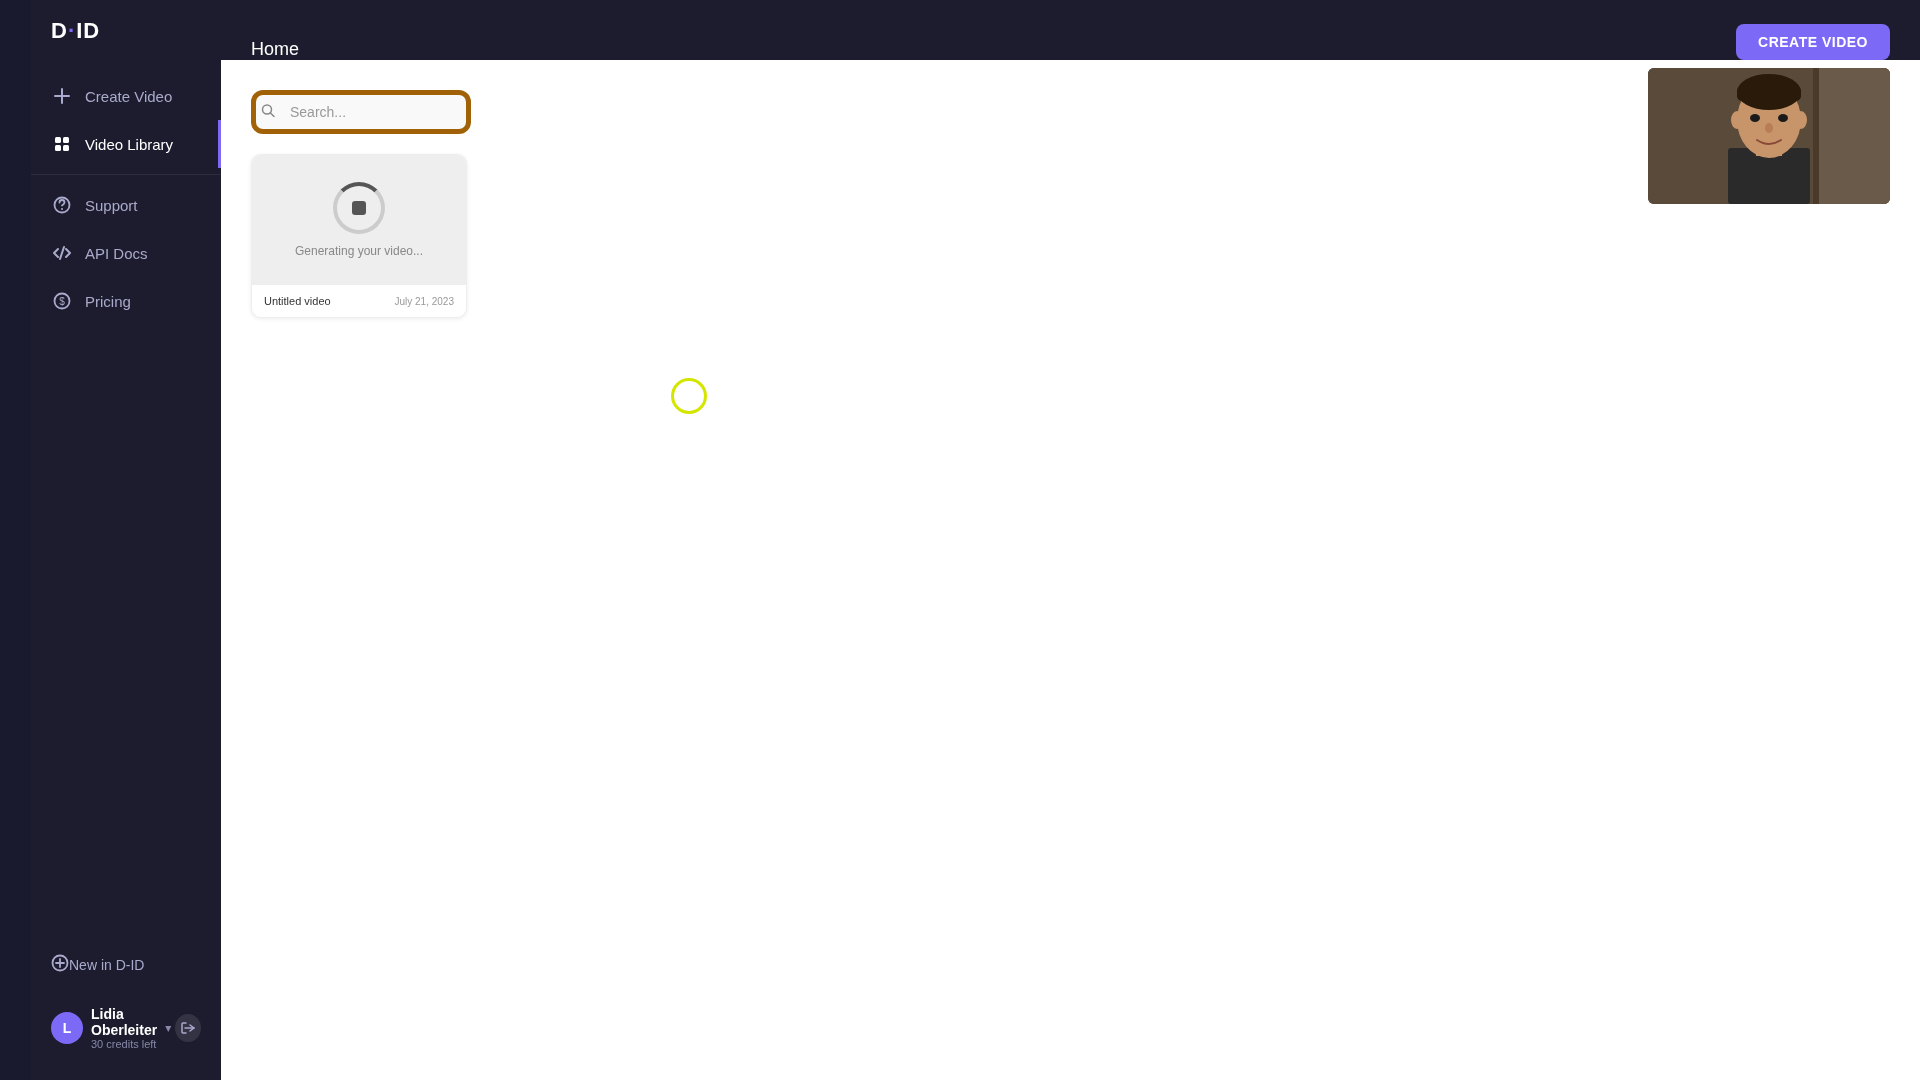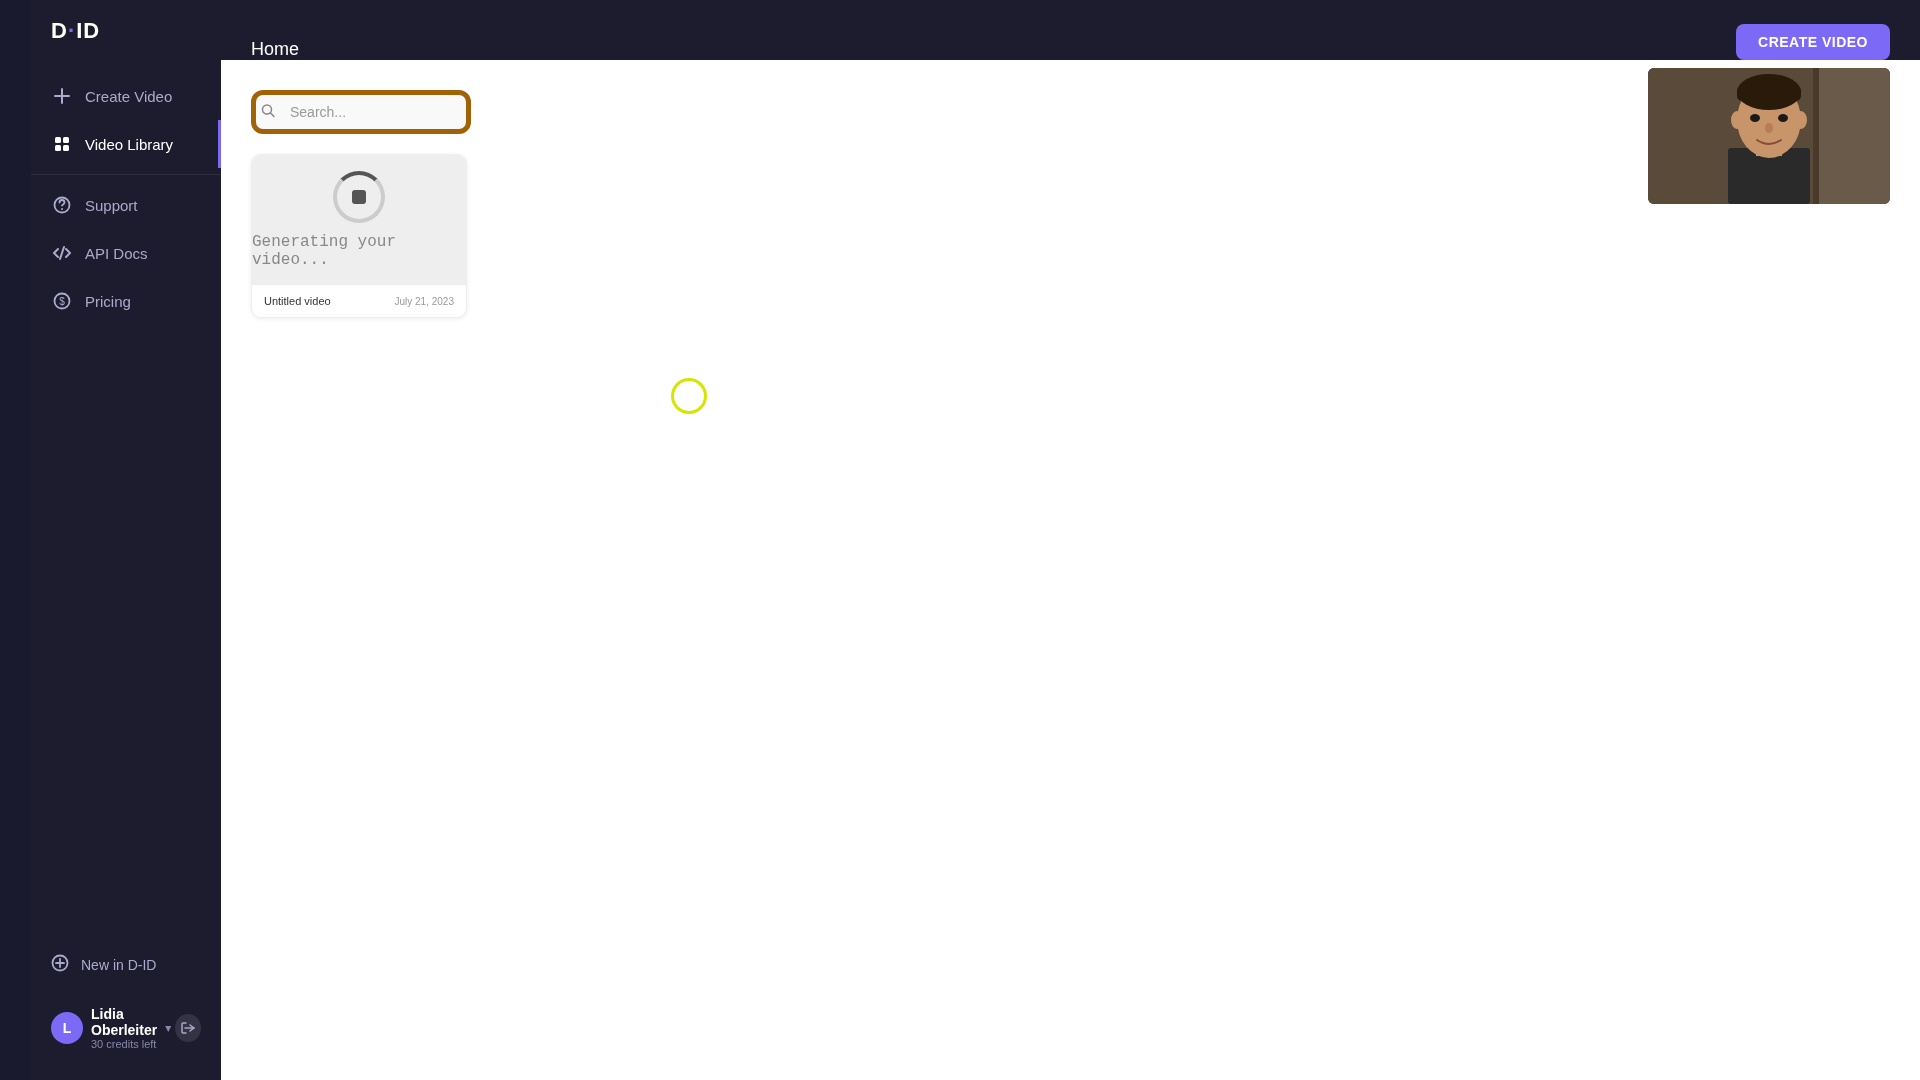--- a/index.html
+++ b/index.html
@@ -86,21 +86,20 @@
     .sidebar-bottom {
       padding: 14px 0 14px 0;
       display: flex;
       flex-direction: column;
       gap: 4px;
     }
 
     .new-in-did {
       display: flex;
       align-items: center;
-      gap: 12px;
       padding: 10px 20px;
       color: #aaaacc;
       font-size: 14px;
       cursor: pointer;
     }
 
     .new-in-did .nav-icon {
       font-size: 16px;
     }
 
@@ -290,22 +289,21 @@
       position: absolute;
     }
 
     @keyframes spin {
       0% { transform: rotate(0deg); }
       100% { transform: rotate(360deg); }
     }
 
     .generating-text {
       color: #888;
-      font-size: 16px;
-      font-family: Liberation Mono, monospace;
+      font-size: 12px;
     }
 
     .video-card-info {
       padding: 10px 12px;
       background: #ffffff;
       display: flex;
       justify-content: space-between;
       align-items: center;
     }
 

